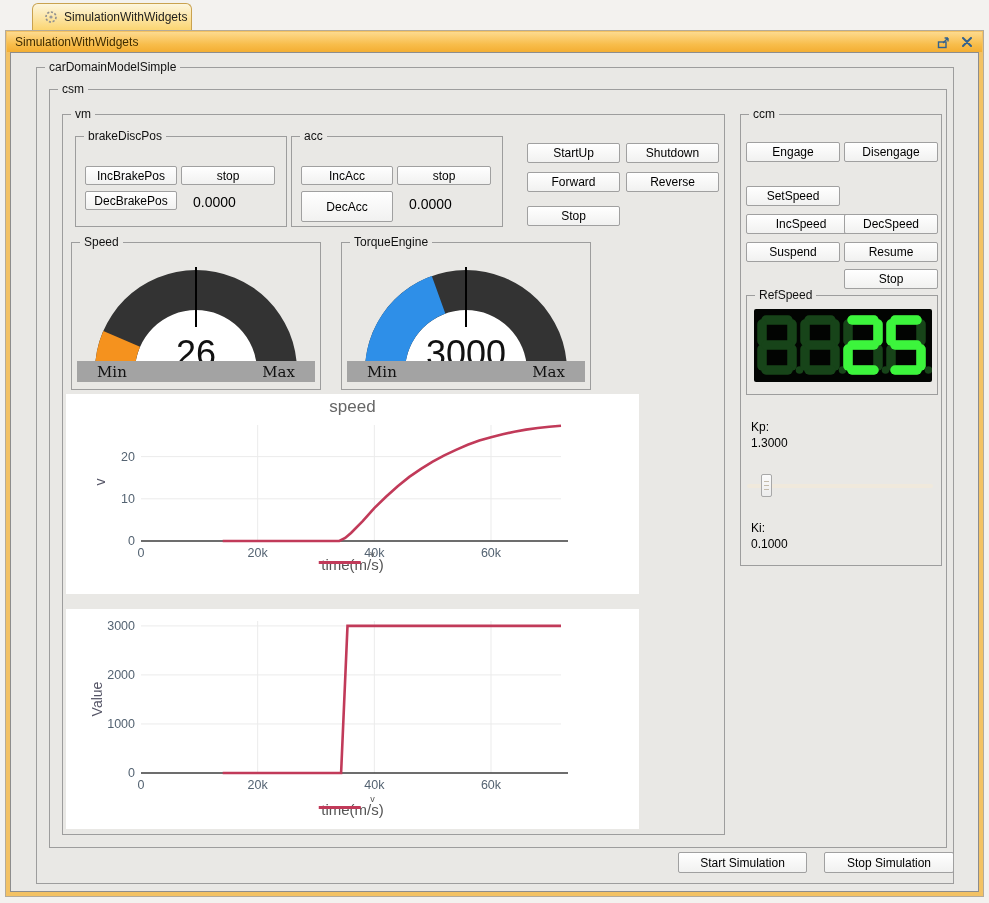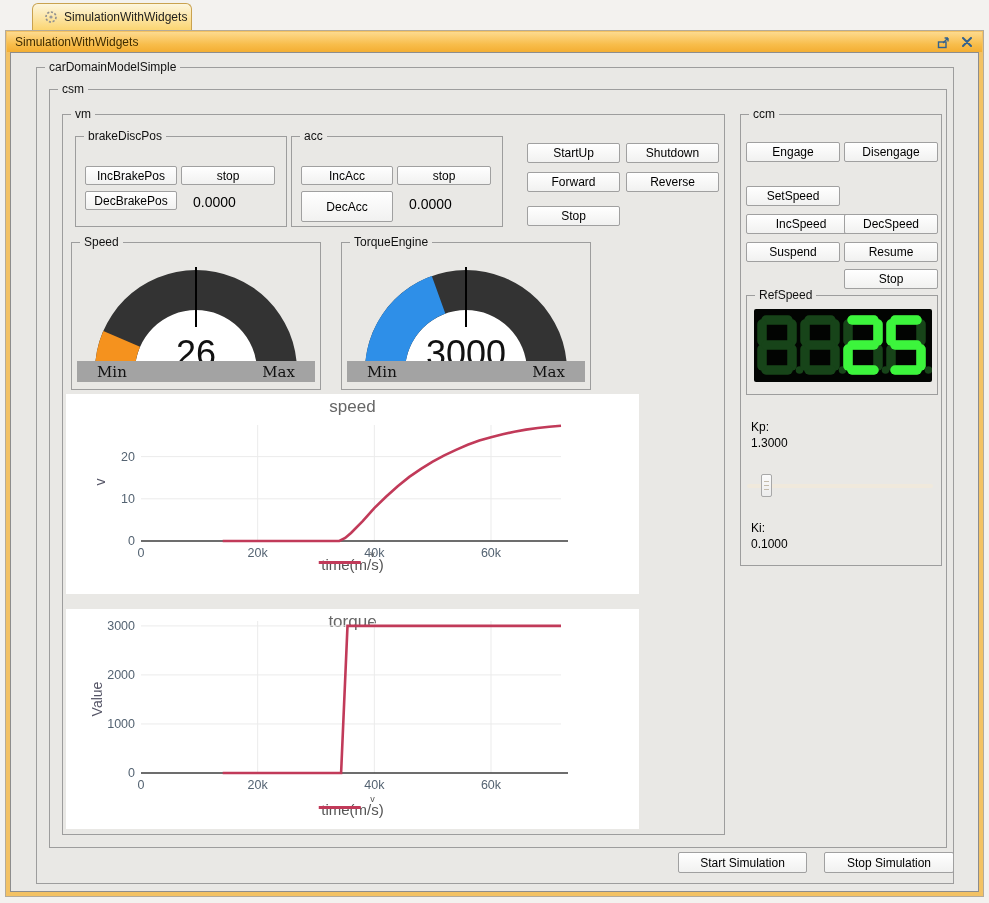--- a/index.html
+++ b/index.html
@@ -200,21 +200,20 @@
                 <polyline points="156.7,147.0 273.3,147.0 279.2,144.0 285.0,139.0 296.7,127.2 308.3,114.1 320.0,102.7 331.7,92.2 343.3,82.9 355.0,74.9 366.7,67.7 378.3,61.4 390.0,55.9 401.7,50.8 413.3,46.6 425.0,43.2 436.7,40.3 448.3,37.7 460.0,35.6 471.7,34.0 483.3,32.7 495.0,31.8" fill="none" stroke="#c13a59" stroke-width="2.6"></polyline>
               </svg>
             <div class="xlabel-wrap" style="top:162px">
               <span class="legend-swatch" style="background: rgb(193, 58, 89);"></span>
               <span class="legend-v">v</span>
               <span class="xlabel-text">time(m/s)</span>
             </div>
           </div>
 
           <div class="chart-panel" style="left:3px;top:494px;width:573px;height:220px">
-            <div class="chart-title">torque</div>
             <span class="ylabel" style="left:31px;top:90px">Value</span>
             <svg class="plot" width="573" height="220" viewBox="0 0 573 220">
                 <text x="75" y="180" text-anchor="middle" class="tick">0</text>
                 <line x1="191.66666666666669" y1="12" x2="191.66666666666669" y2="164" stroke="#ebebeb"></line>
                 <text x="191.66666666666669" y="180" text-anchor="middle" class="tick">20k</text>
                 <line x1="308.33333333333337" y1="12" x2="308.33333333333337" y2="164" stroke="#ebebeb"></line>
                 <text x="308.33333333333337" y="180" text-anchor="middle" class="tick">40k</text>
                 <line x1="425" y1="12" x2="425" y2="164" stroke="#ebebeb"></line>
                 <text x="425" y="180" text-anchor="middle" class="tick">60k</text>
                 <text x="69" y="168" text-anchor="end" class="tick">0</text>

